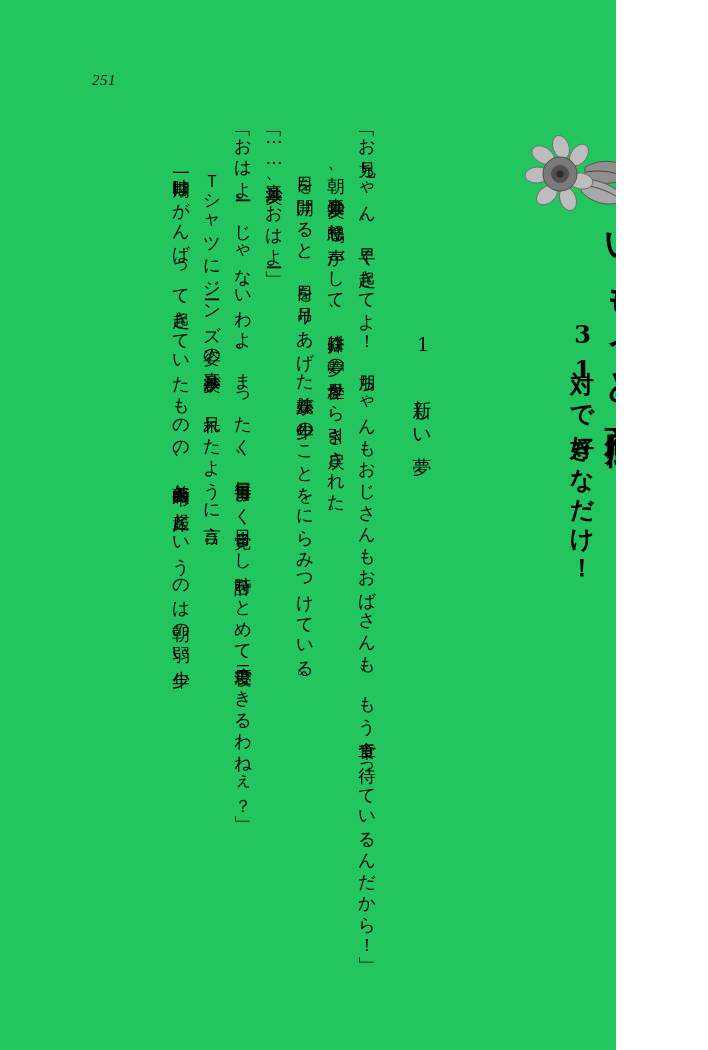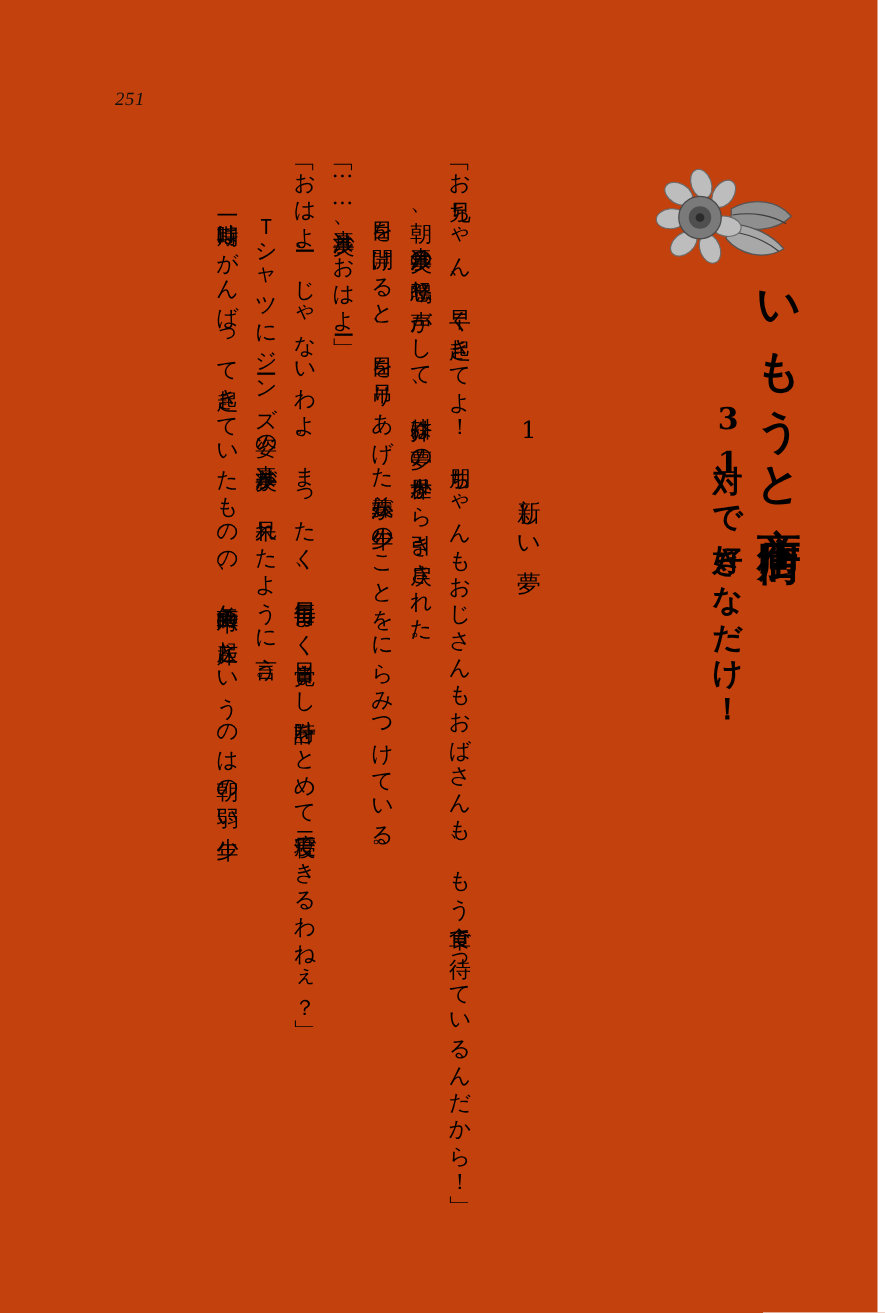--- a/index.html
+++ b/index.html
@@ -2,23 +2,23 @@
 <html><head>
 <meta charset="utf-8">
 <style>
   html, body {
     margin: 0;
     padding: 0;
     background: #ffffff;
   }
   .page {
     position: relative;
-    width: 702px;
+    width: 616px;
     height: 1050px;
-    background: #c2410c;
+    background: #22c55e;
     overflow: hidden;
     font-family: "Liberation Serif", "DejaVu Serif", serif;
     color: #000000;
   }
 
   
   .page-number {
     position: absolute;
     left: 92px;
     top: 72px;

